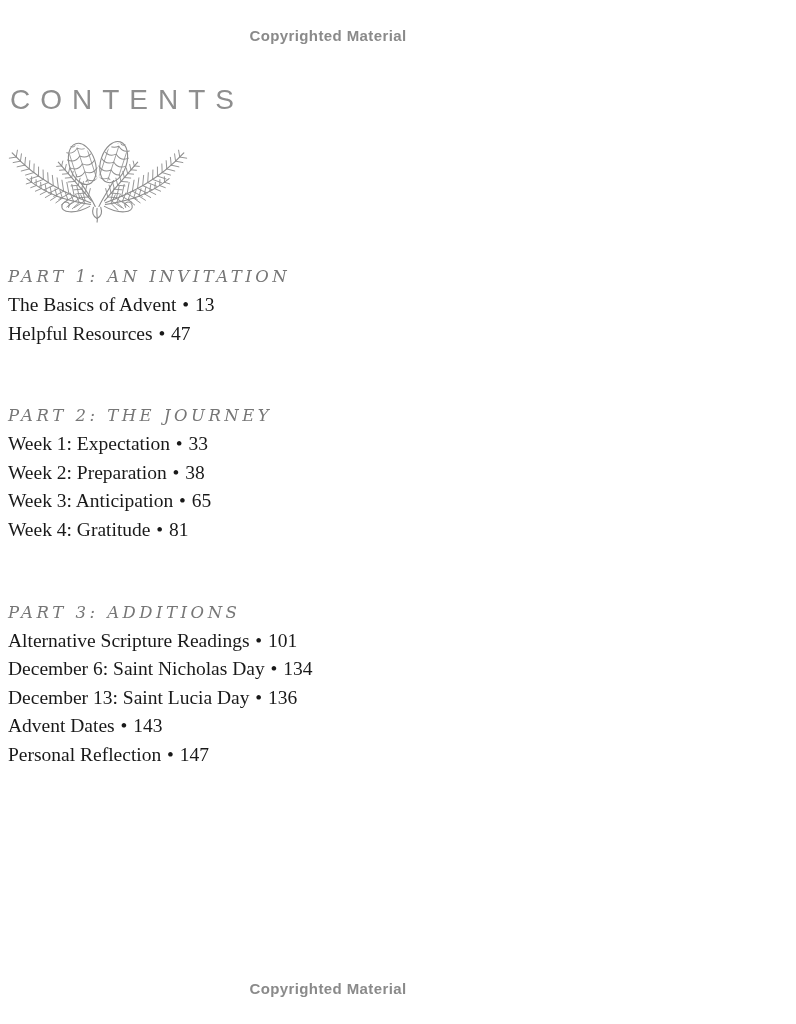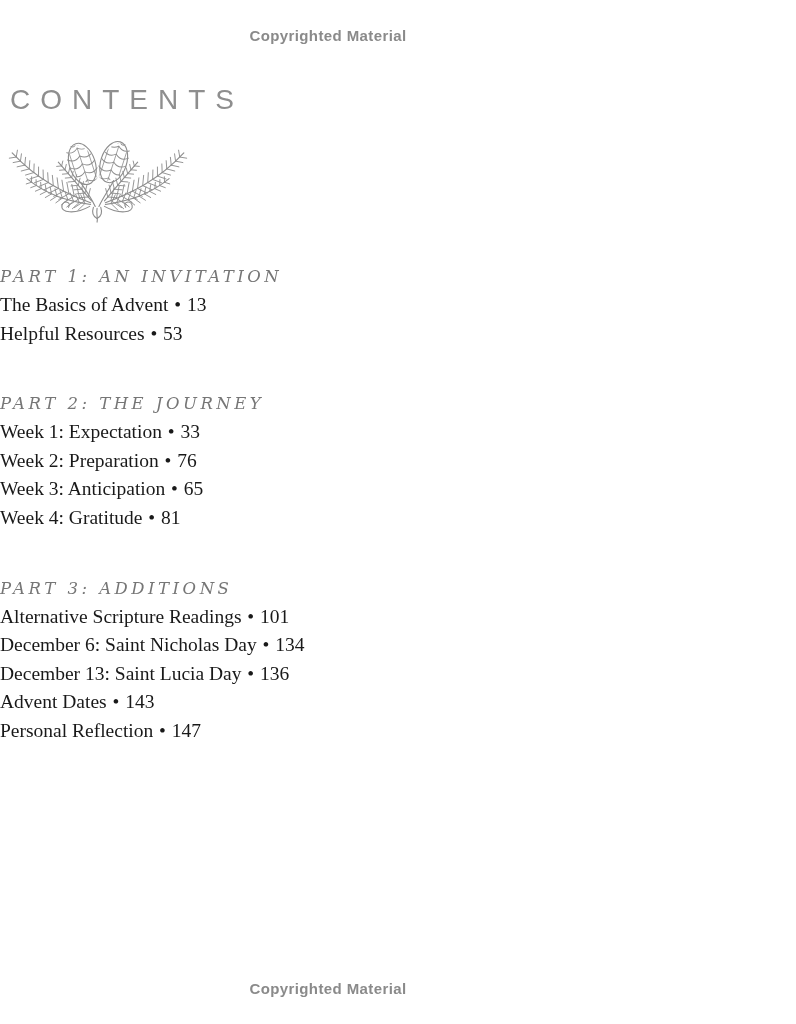--- a/index.html
+++ b/index.html
@@ -34,22 +34,22 @@
     color: #8e8e8e;
     line-height: 1;
   }
   .ornament {
     margin-top: 13px;
     height: 96px;
   }
   .ornament svg { overflow: visible; }
 
   .toc { margin-top: 0; }
-  .section { margin-top: 40px; }
-  .section + .section { margin-top: 42px; }
+  .section { margin-top: 40px; padding-left: 8px; }
+  .section + .section { margin-top: 54px; }
   .section-heading {
     font-family: "DejaVu Serif", serif;
     font-style: italic;
     font-size: 16.5px;
     letter-spacing: 3.5px;
     color: #767676;
     line-height: 28px;
   }
   .entry {
     font-size: 19.5px;
@@ -258,30 +258,30 @@
       </svg>
   </div>
 
   <div class="toc" id="toc">
       <div class="section">
     <div class="section-heading">PART 1: AN INVITATION</div>
         <div class="entry">
     <span class="piece">The Basics of Advent</span><span class="piece">•</span><span class="piece">13</span>
   </div>
         <div class="entry">
-    <span class="piece">Helpful Resources</span><span class="piece">•</span><span class="piece">53</span>
+    <span class="piece">Helpful Resources</span><span class="piece">•</span><span class="piece">47</span>
   </div>
       </div>
       <div class="section">
     <div class="section-heading">PART 2: THE JOURNEY</div>
   <div class="entry">
     <span class="piece">Week 1: Expectation</span><span class="piece">•</span><span class="piece">33</span>
   </div>
         <div class="entry">
-    <span class="piece">Week 2: Preparation</span><span class="piece">•</span><span class="piece">76</span>
+    <span class="piece">Week 2: Preparation</span><span class="piece">•</span><span class="piece">38</span>
   </div>
         <div class="entry">
     <span class="piece">Week 3: Anticipation</span><span class="piece">•</span><span class="piece">65</span>
   </div>
         <div class="entry">
     <span class="piece">Week 4: Gratitude</span><span class="piece">•</span><span class="piece">81</span>
   </div>
       </div>
       <div class="section">
     <div class="section-heading">PART 3: ADDITIONS</div>

